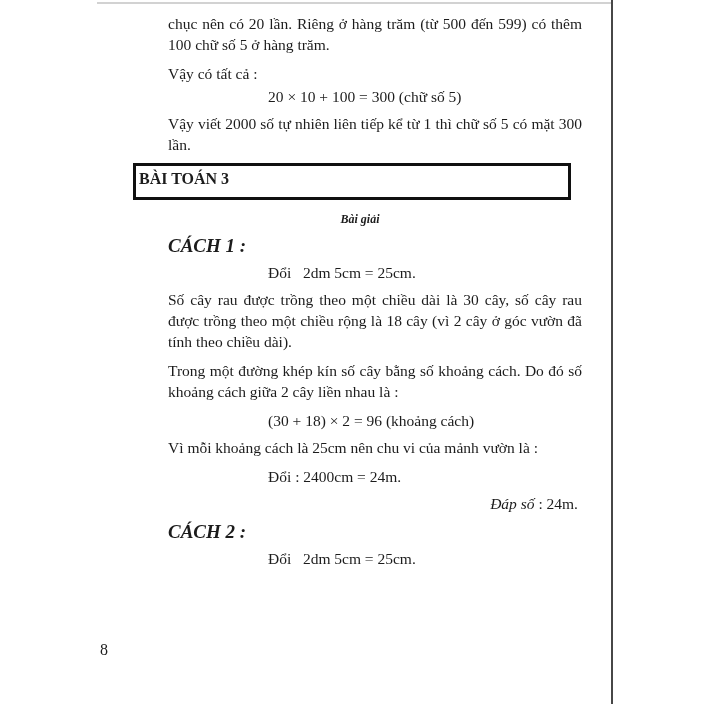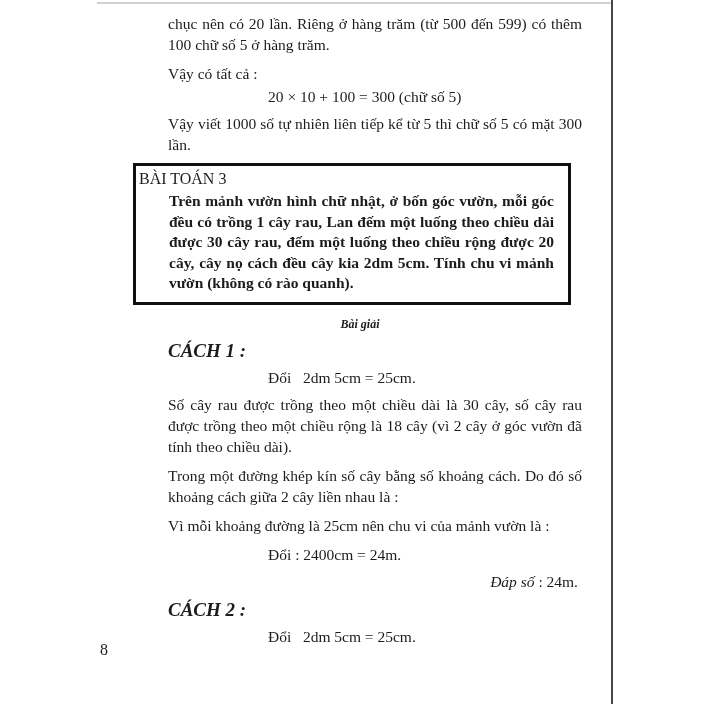--- a/index.html
+++ b/index.html
@@ -38,21 +38,21 @@
     text-align: left;
   }
   .problem-box {
     box-sizing: border-box;
     margin: 6px 0 9px -35px;
     width: 438px;
     border: 3px solid #101010;
     padding: 3px 14px 8px 3px;
   }
   .box-title {
-    font-weight: normal;
+    font-weight: bold;
     font-size: 16px;
     line-height: 20px;
     text-align: left;
   }
   .box-body {
     margin: 2px 0 0 30px;
     font-weight: bold;
     line-height: 20.5px;
     text-align: justify;
   }
@@ -86,34 +86,34 @@
 
 <div class="page">
   <div class="top-edge-line"></div>
   <div class="right-edge-line"></div>
 
   <div class="content">
 
     <p class="para">chục nên có 20 lần. Riêng ở hàng trăm (từ 500 đến 599) có thêm 100 chữ số 5 ở hàng trăm.</p>
     <p class="para tight">Vậy có tất cả :</p>
     <div class="formula">20 × 10 + 100 = 300 (chữ số 5)</div>
-    <p class="para">Vậy viết 1000 số tự nhiên liên tiếp kể từ 5 thì chữ số 5 có mặt 300 lần.</p>
+    <p class="para">Vậy viết 2000 số tự nhiên liên tiếp kể từ 1 thì chữ số 5 có mặt 300 lần.</p>
 
     <div class="problem-box">
       <div class="box-title">BÀI TOÁN 3</div>
-      <p class="box-body">Trên mảnh vườn hình chữ nhật, ở bốn góc vườn, mỗi góc đều có trồng 1 cây rau, Lan đếm một luống theo chiều dài được 30 cây rau, đếm một luống theo chiều rộng được 20 cây, cây nọ cách đều cây kia 2dm 5cm. Tính chu vi mảnh vườn (không có rào quanh).</p>
     </div>
 
     <div class="solution-heading">Bài giải</div>
 
     <div class="method-label">CÁCH 1 :</div>
     <div class="formula">Đổi   2dm 5cm = 25cm.</div>
     <p class="para">Số cây rau được trồng theo một chiều dài là 30 cây, số cây rau được trồng theo một chiều rộng là 18 cây (vì 2 cây ở góc vườn đã tính theo chiều dài).</p>
     <p class="para">Trong một đường khép kín số cây bằng số khoảng cách. Do đó số khoảng cách giữa 2 cây liền nhau là :</p>
-    <p class="para">Vì mỗi khoảng đường là 25cm nên chu vi của mảnh vườn là :</p>
+    <div class="formula">(30 + 18) × 2 = 96 (khoảng cách)</div>
+    <p class="para">Vì mỗi khoảng cách là 25cm nên chu vi của mảnh vườn là :</p>
     <div class="formula">Đổi : 2400cm = 24m.</div>
     <div class="answer"><span class="ans-label">Đáp số</span><span> : 24m.</span></div>
 
     <div class="method-label">CÁCH 2 :</div>
     <div class="formula">Đổi   2dm 5cm = 25cm.</div>
 
   </div>
 
   <div class="page-number">8</div>
 </div>

